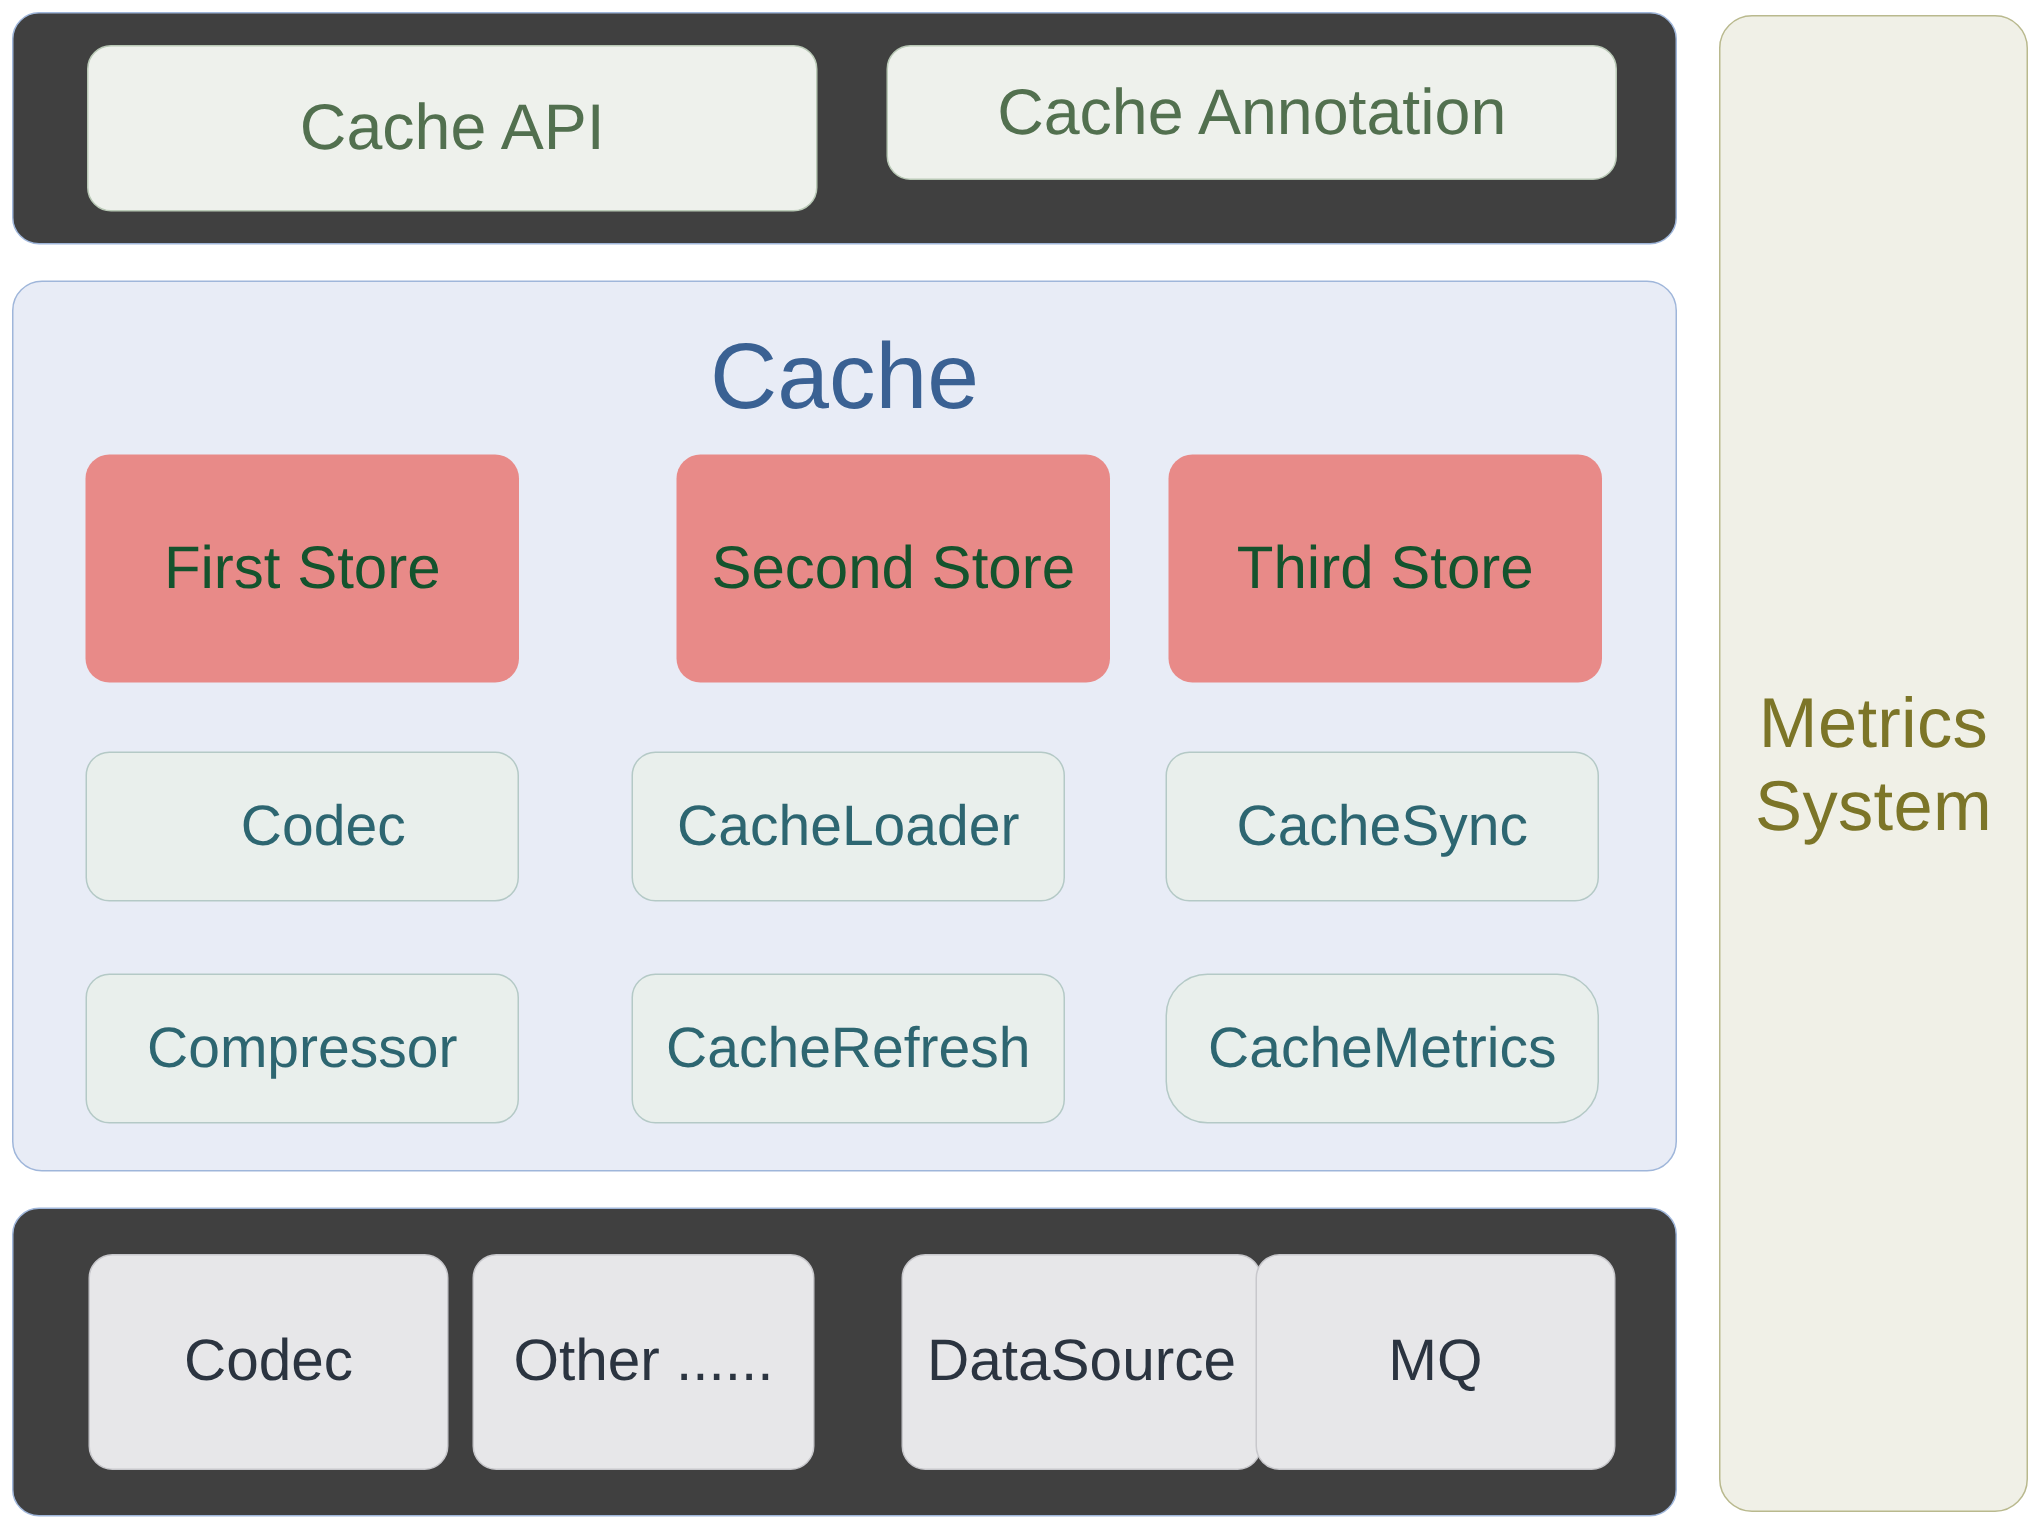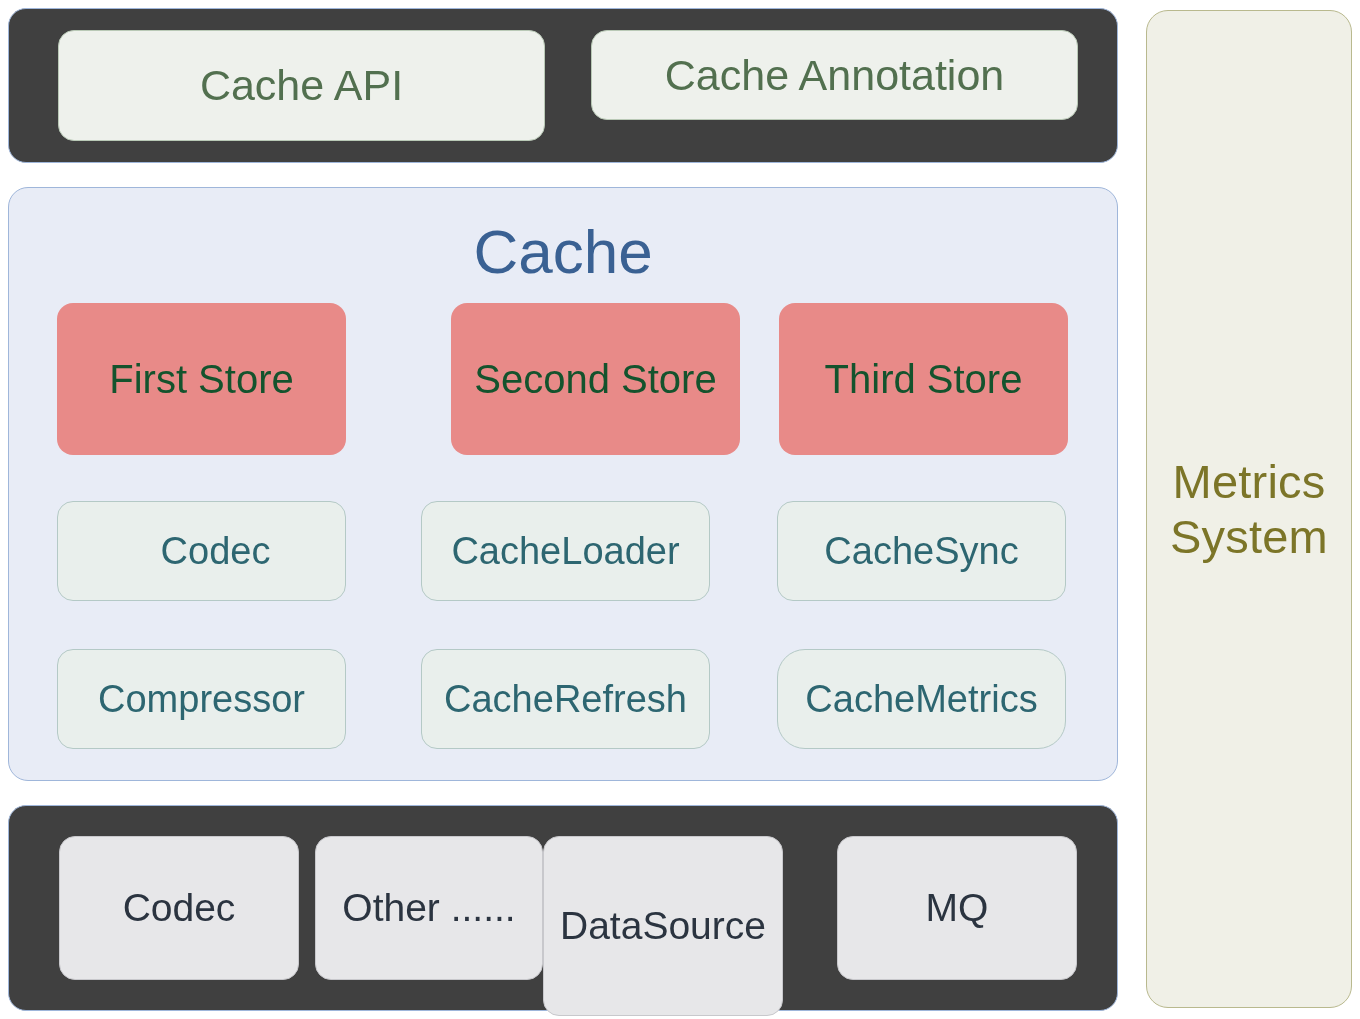--- a/index.html
+++ b/index.html
@@ -162,21 +162,21 @@
   </div>
 
   <div class="abs panel-outer" style="left:8px; top:805px; width:1110px; height:206px;">
 
     <div class="abs tile tile-infra" style="left:50px; top:30px; width:240px; height:144px;">
       <span>Codec</span>
     </div>
     <div class="abs tile tile-infra" style="left:306px; top:30px; width:228px; height:144px;">
       <span>Other ......</span>
     </div>
-    <div class="abs tile tile-infra" style="left:534px; top:30px; width:240px; height:180px;text-align:center;">
+    <div class="abs tile tile-infra" style="left:592px; top:30px; width:240px; height:144px;text-align:center;">
       <span>DataSource</span>
     </div>
     <div class="abs tile tile-infra" style="left:828px; top:30px; width:240px; height:144px;">
       <span>MQ</span>
     </div>
   </div>
 
   <div class="abs panel-metrics" style="left:1146px; top:10px; width:206px; height:998px;">
     <div class="metrics-label">Metrics
 System</div>

